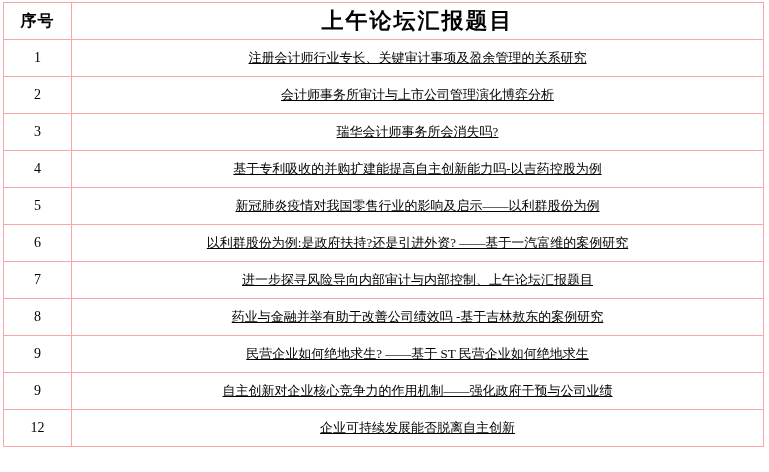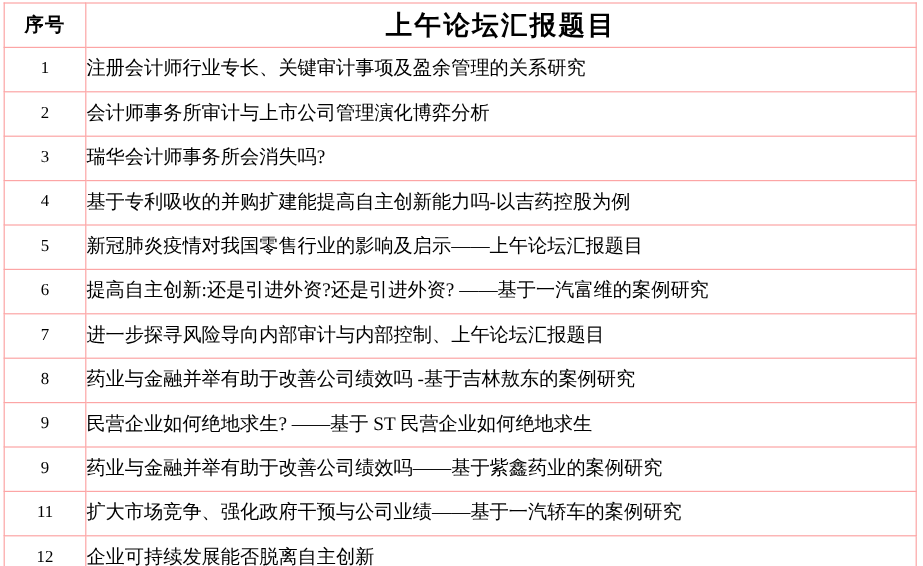--- a/index.html
+++ b/index.html
@@ -48,25 +48,26 @@
     letter-spacing: 2px;
   }
   td.cell-num {
     height: 36px;
     text-align: center;
     font-size: 14px;
     font-family: "Liberation Serif", "DejaVu Serif", serif;
   }
   td.cell-title {
     height: 36px;
-    text-align: left;
-    font-size: 16px;
+    text-align: center;
+    font-size: 13px;
     padding-left: 9px;
     line-height: 1.2;
     font-family: "Liberation Serif", "DejaVu Serif", serif;
+    text-decoration: underline;
   }
 </style>
 </head>
 <body>
 
 <div class="sheet">
   <table class="agenda">
     <colgroup>
       <col class="c-num">
       <col class="c-title">
@@ -89,45 +90,41 @@
       <tr>
         <td class="cell-num">3</td>
         <td class="cell-title">瑞华会计师事务所会消失吗?</td>
       </tr>
       <tr>
         <td class="cell-num">4</td>
         <td class="cell-title">基于专利吸收的并购扩建能提高自主创新能力吗-以吉药控股为例</td>
       </tr>
       <tr>
         <td class="cell-num">5</td>
-        <td class="cell-title">新冠肺炎疫情对我国零售行业的影响及启示——上午论坛汇报题目</td>
+        <td class="cell-title">新冠肺炎疫情对我国零售行业的影响及启示——以利群股份为例</td>
       </tr>
       <tr>
         <td class="cell-num">6</td>
-        <td class="cell-title">提高自主创新:还是引进外资?还是引进外资? ——基于一汽富维的案例研究</td>
+        <td class="cell-title">以利群股份为例:是政府扶持?还是引进外资? ——基于一汽富维的案例研究</td>
       </tr>
       <tr>
         <td class="cell-num">7</td>
         <td class="cell-title">进一步探寻风险导向内部审计与内部控制、上午论坛汇报题目</td>
       </tr>
       <tr>
         <td class="cell-num">8</td>
         <td class="cell-title">药业与金融并举有助于改善公司绩效吗 -基于吉林敖东的案例研究</td>
       </tr>
       <tr>
         <td class="cell-num">9</td>
         <td class="cell-title">民营企业如何绝地求生? ——基于 ST 民营企业如何绝地求生</td>
       </tr>
       <tr>
         <td class="cell-num">9</td>
-        <td class="cell-title">药业与金融并举有助于改善公司绩效吗——基于紫鑫药业的案例研究</td>
-      </tr>
-      <tr>
-        <td class="cell-num">11</td>
-        <td class="cell-title">扩大市场竞争、强化政府干预与公司业绩——基于一汽轿车的案例研究</td>
+        <td class="cell-title">自主创新对企业核心竞争力的作用机制——强化政府干预与公司业绩</td>
       </tr>
       <tr>
         <td class="cell-num">12</td>
         <td class="cell-title">企业可持续发展能否脱离自主创新</td>
       </tr>
     </tbody>
   </table>
 </div>
 
 </body></html>

